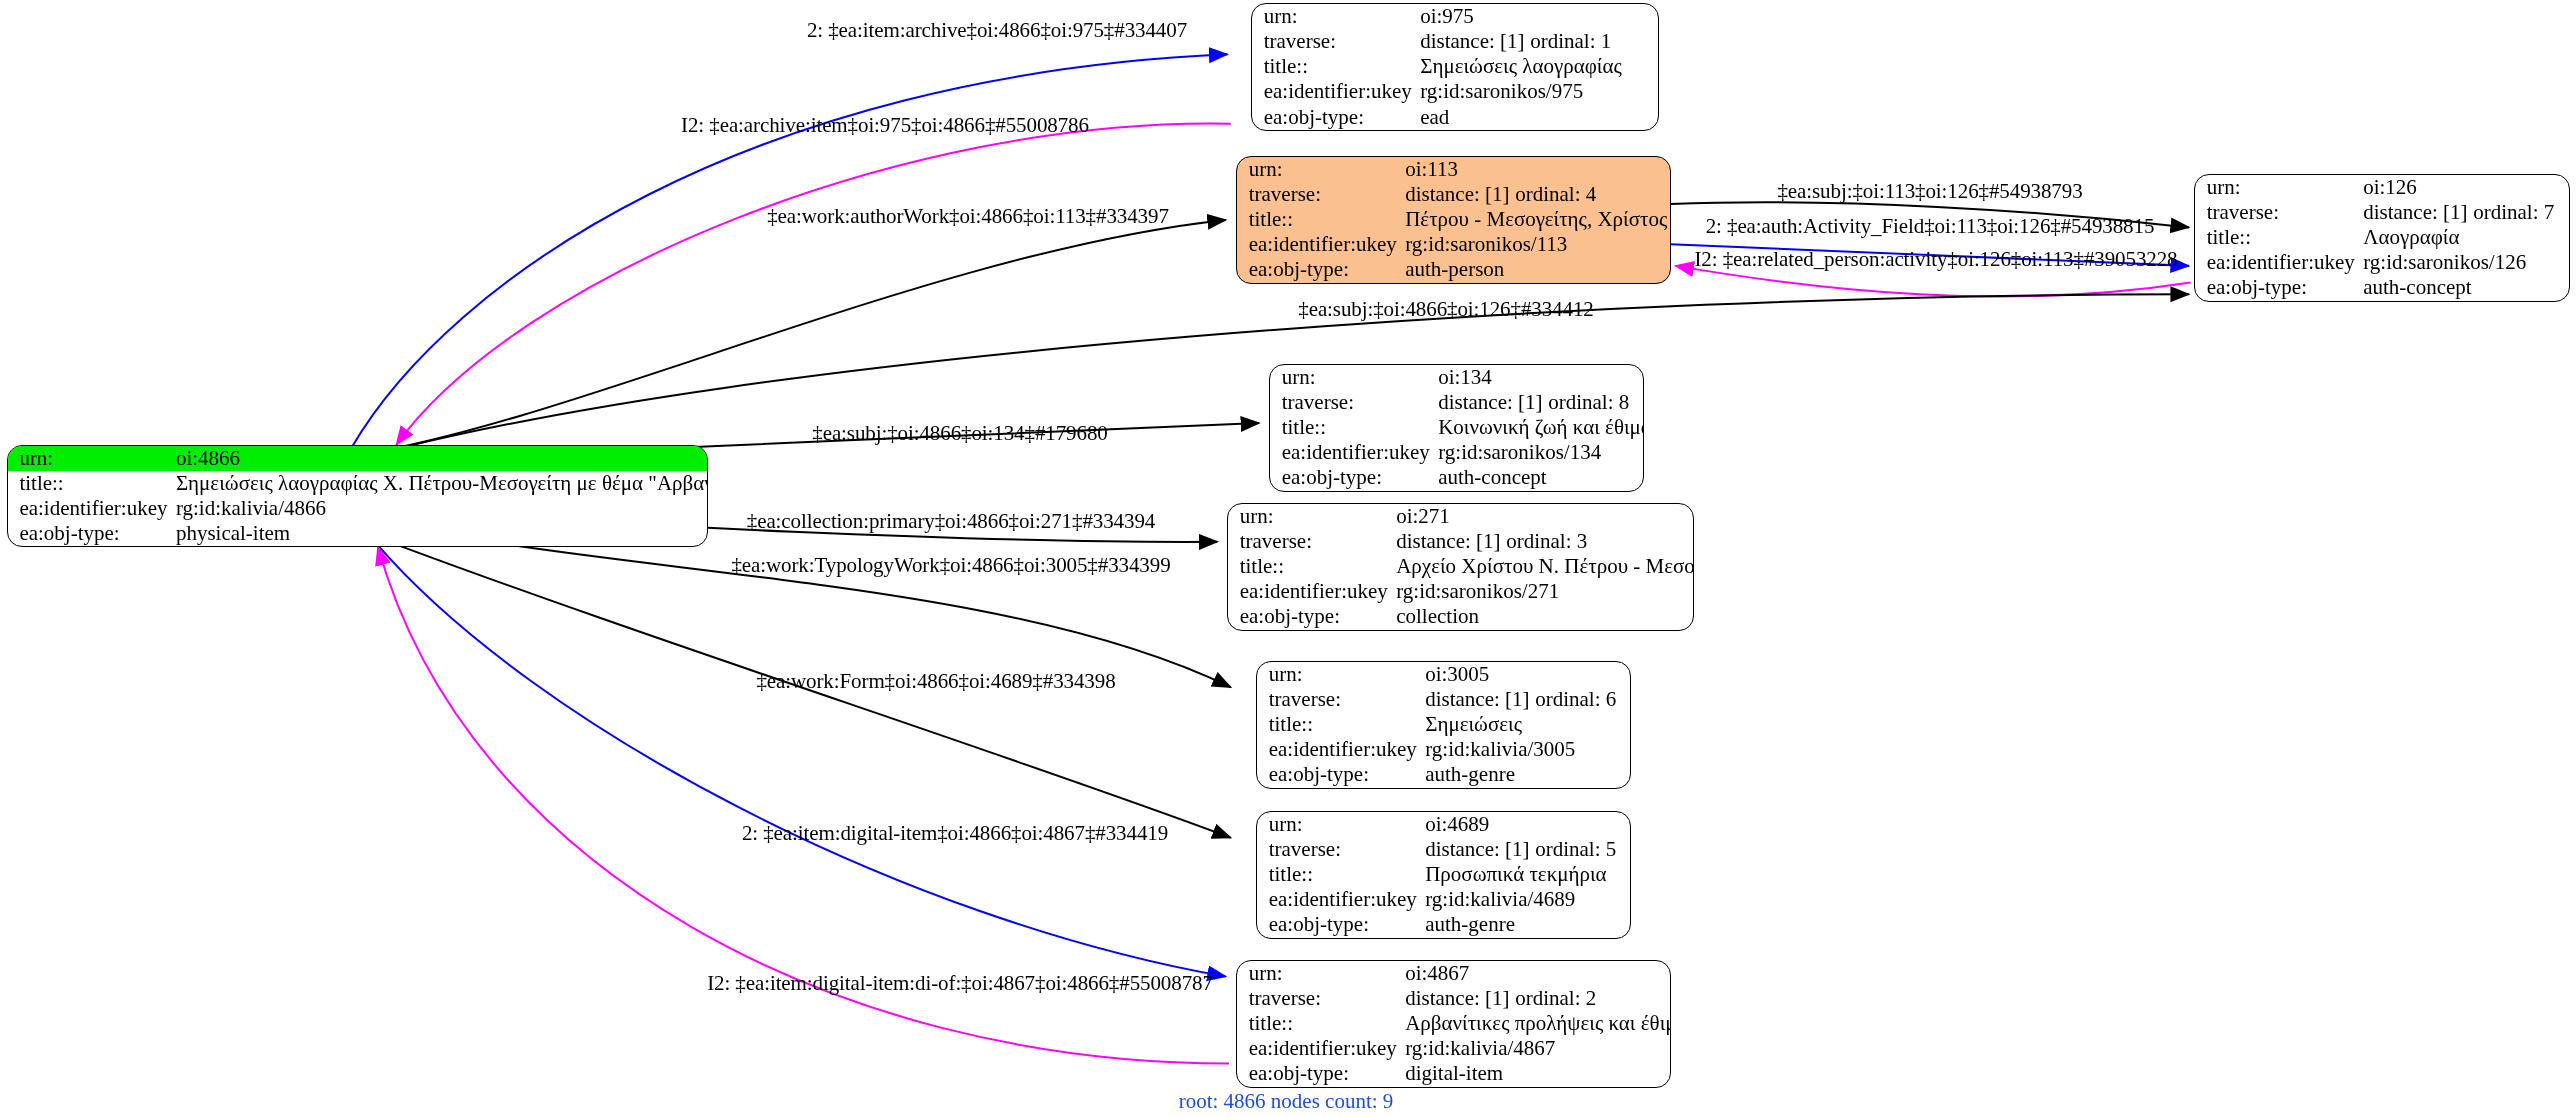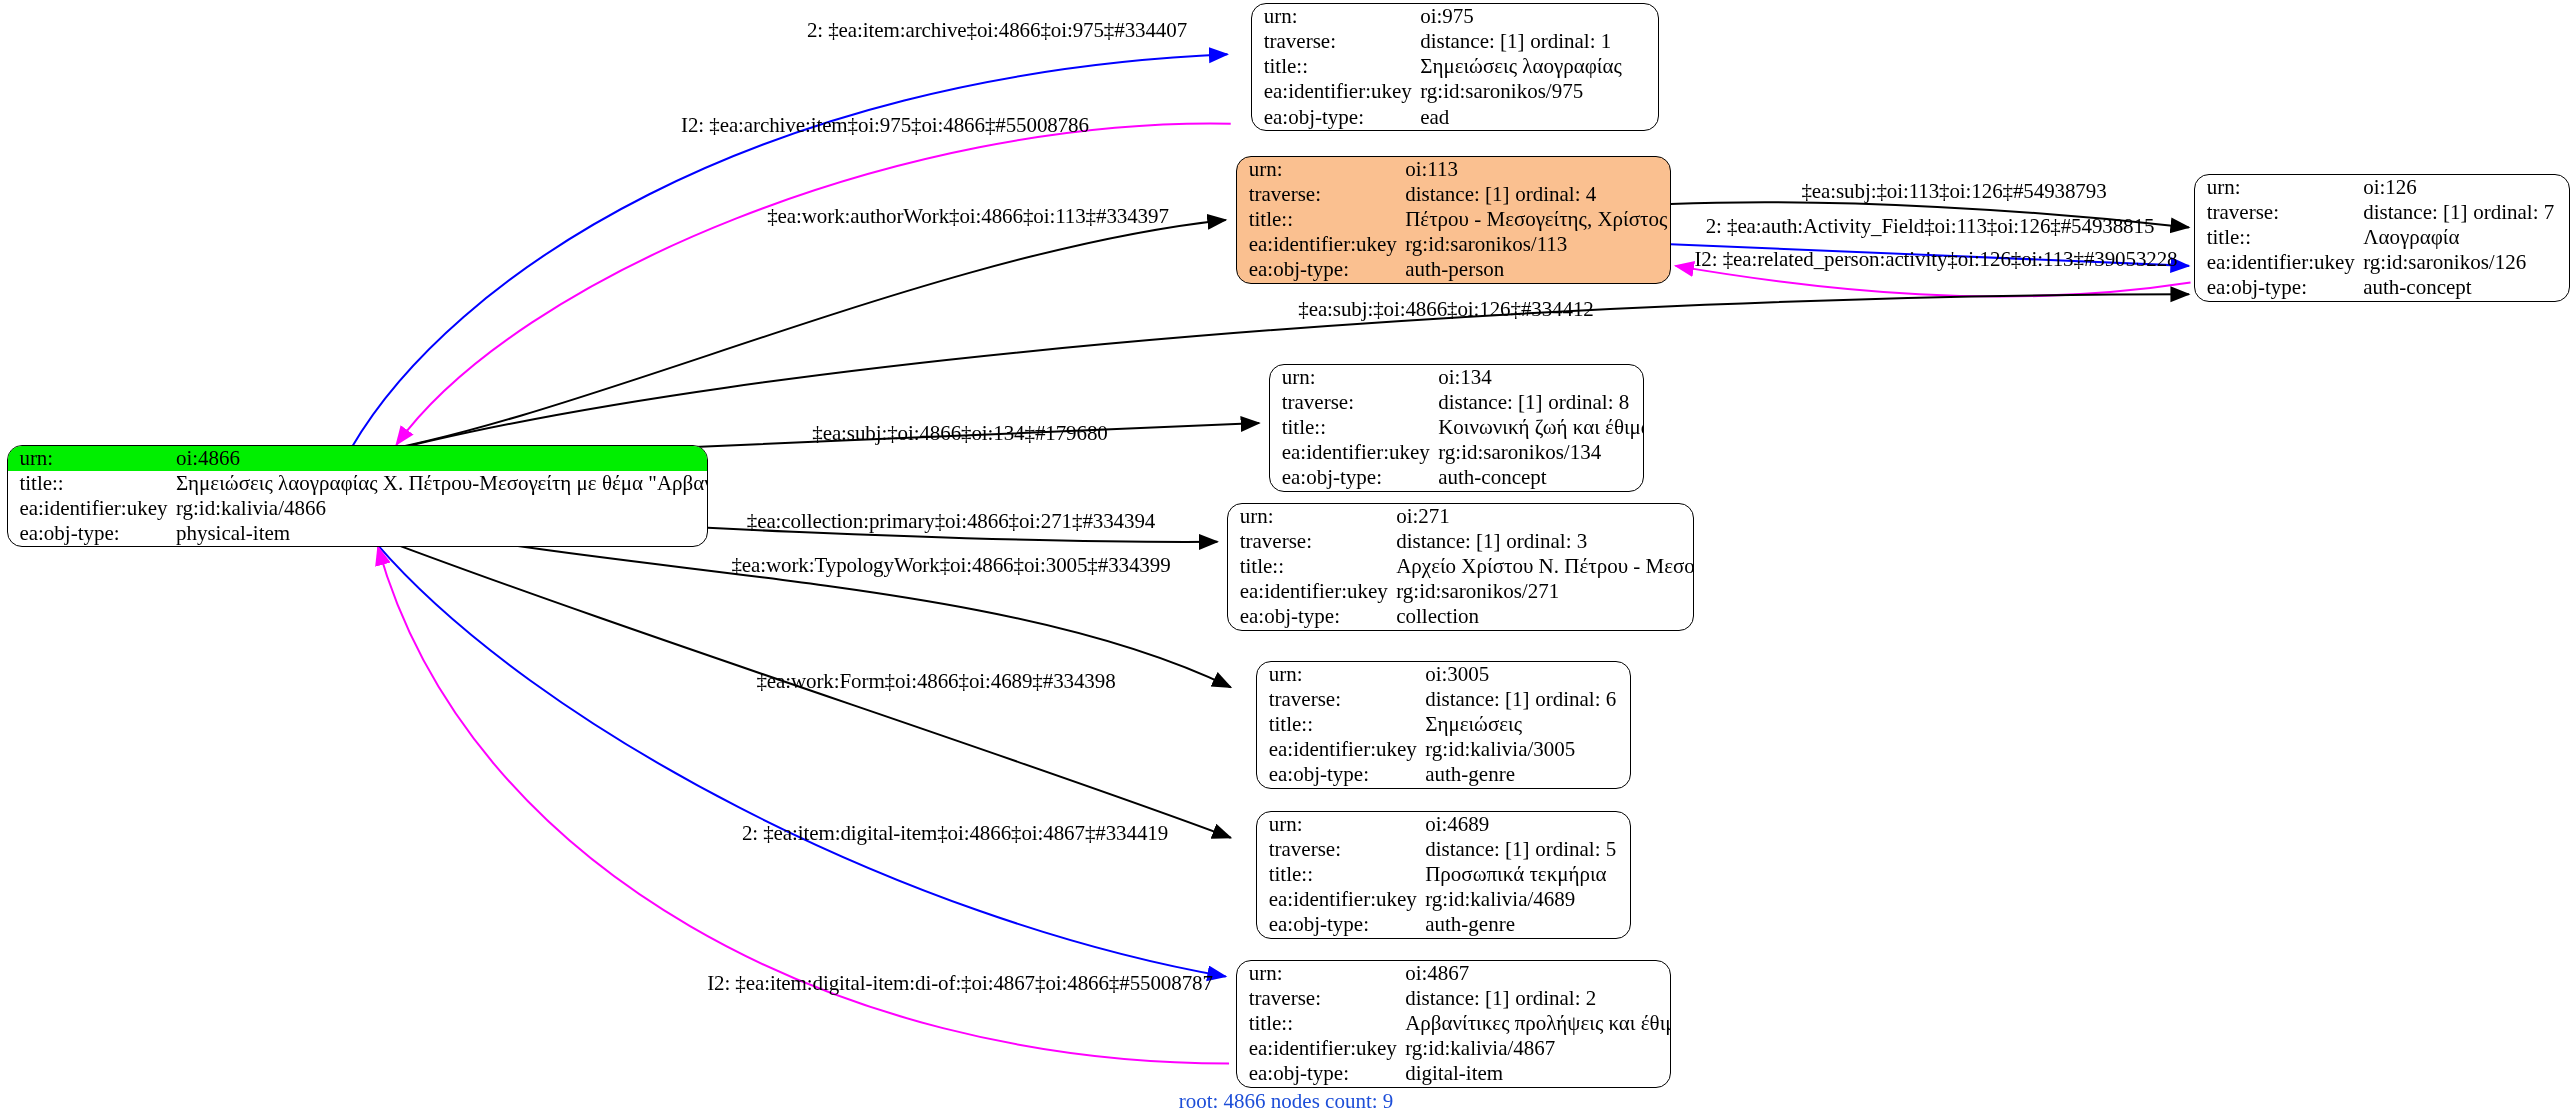--- a/index.html
+++ b/index.html
@@ -358,21 +358,21 @@
         <td class="k">ea:obj-type:</td>
         <td class="v">digital-item</td>
       </tr>
     </tbody>
       </table>
   </div>
 
   <div class="edge-label" style="left:997px; top:30px;">2: ‡ea:item:archive‡oi:4866‡oi:975‡#334407</div>
   <div class="edge-label" style="left:885px; top:125px;">I2: ‡ea:archive:item‡oi:975‡oi:4866‡#55008786</div>
   <div class="edge-label" style="left:968px; top:216px;">‡ea:work:authorWork‡oi:4866‡oi:113‡#334397</div>
-  <div class="edge-label" style="left:1930px; top:191px;margin-left:24px;">‡ea:subj:‡oi:113‡oi:126‡#54938793</div>
+  <div class="edge-label" style="left:1930px; top:191px;">‡ea:subj:‡oi:113‡oi:126‡#54938793</div>
   <div class="edge-label" style="left:1930px; top:226px;">2: ‡ea:auth:Activity_Field‡oi:113‡oi:126‡#54938815</div>
   <div class="edge-label" style="left:1936px; top:259px;">I2: ‡ea:related_person:activity‡oi:126‡oi:113‡#39053228</div>
   <div class="edge-label" style="left:1446px; top:309px;">‡ea:subj:‡oi:4866‡oi:126‡#334412</div>
   <div class="edge-label" style="left:960px; top:433px;">‡ea:subj:‡oi:4866‡oi:134‡#179680</div>
   <div class="edge-label" style="left:951px; top:521px;">‡ea:collection:primary‡oi:4866‡oi:271‡#334394</div>
   <div class="edge-label" style="left:951px; top:565px;">‡ea:work:TypologyWork‡oi:4866‡oi:3005‡#334399</div>
   <div class="edge-label" style="left:936px; top:681px;">‡ea:work:Form‡oi:4866‡oi:4689‡#334398</div>
   <div class="edge-label" style="left:955px; top:833px;">2: ‡ea:item:digital-item‡oi:4866‡oi:4867‡#334419</div>
   <div class="edge-label" style="left:960px; top:983px;">I2: ‡ea:item:digital-item:di-of:‡oi:4867‡oi:4866‡#55008787</div>
 

